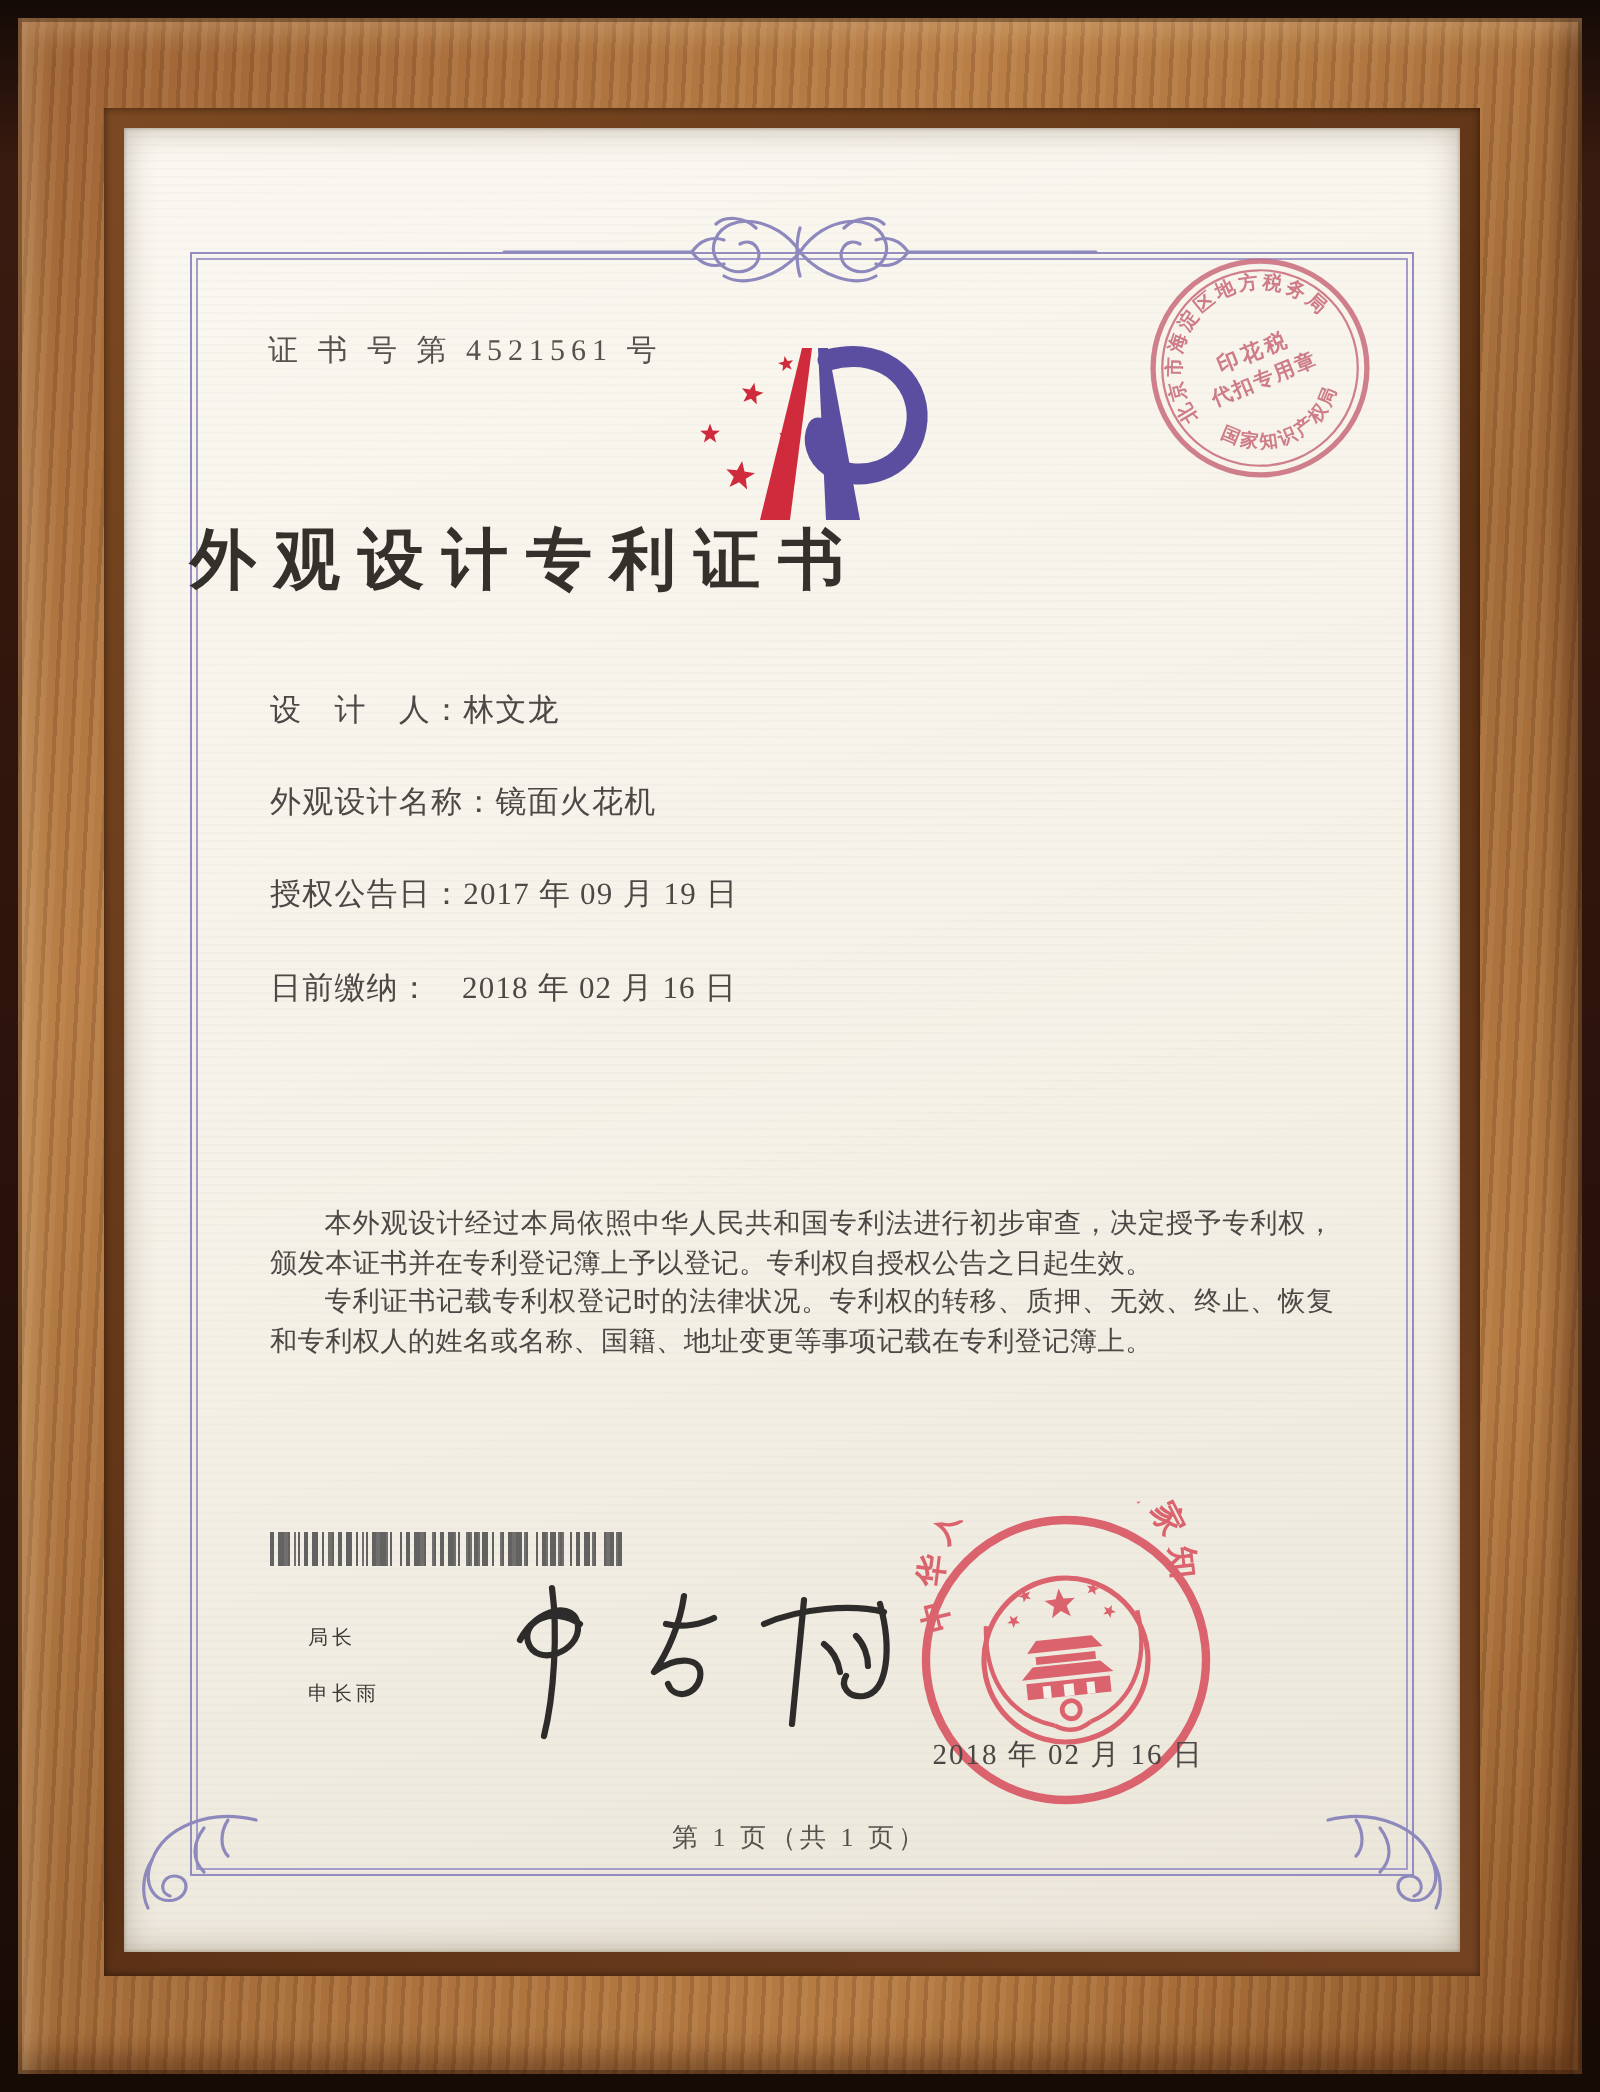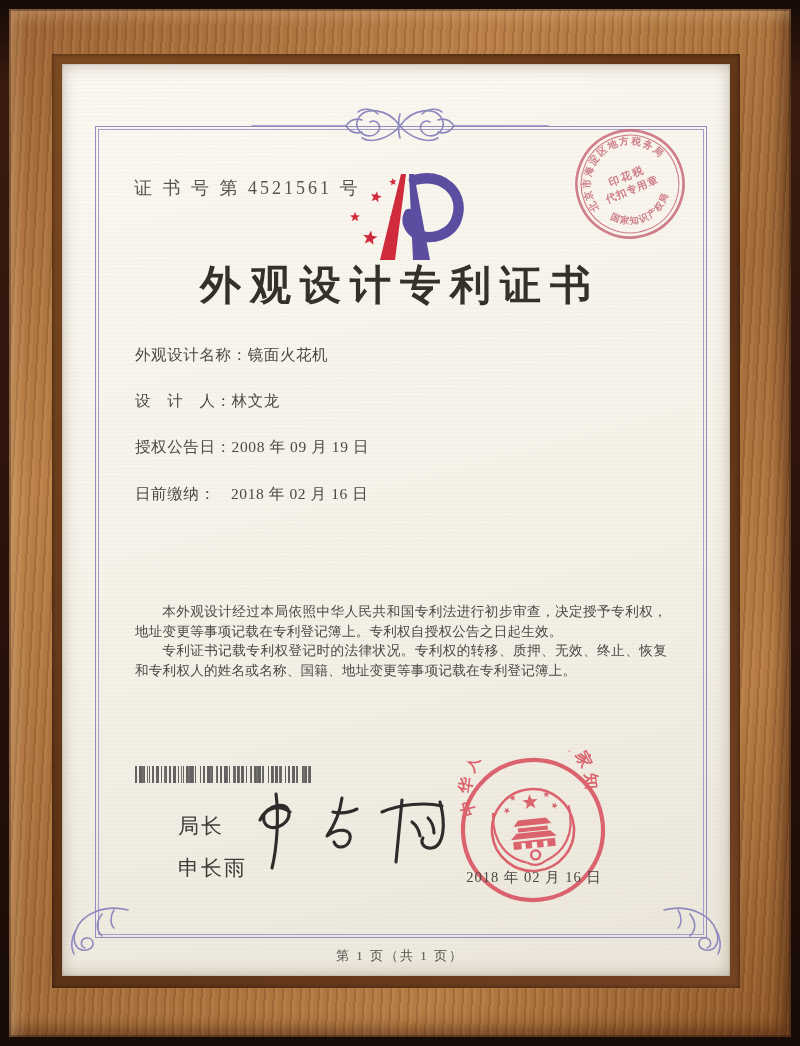--- a/index.html
+++ b/index.html
@@ -27,47 +27,47 @@
   .cert-border{position:absolute;left:33px;top:62px;width:610px;height:810px;
       border:1.5px solid #928cc0;}
   .cert-border .inner{position:absolute;inset:2px;border:1px solid #a29dcb;width:auto;height:auto;}
   
   .top-ornament{position:absolute;left:188px;top:36px;}
   .corner-flourish{position:absolute;top:838px;}
   .corner-flourish.left{left:4px;}
   .corner-flourish.right{left:598px;transform:scaleX(-1);}
   .orn path{stroke:#8e89bd;fill:none;stroke-width:1.6;stroke-linecap:round;}
   
-  .cert-number{position:absolute;left:72px;top:112px;font-size:18px;letter-spacing:3px;color:#56534f;}
+  .cert-number{position:absolute;left:72px;top:102px;font-size:15px;letter-spacing:3px;color:#56534f;}
   .logo{position:absolute;left:273px;top:106px;}
-  .title{position:absolute;left:33px;top:194px;width:610px;margin:0;text-align:center;
-         font-size:41px;font-weight:bold;letter-spacing:9px;color:#34312d;}
+  .title{position:absolute;left:33px;top:194px;width:610px;margin:0;text-align:left;
+         font-size:33px;font-weight:bold;letter-spacing:9px;color:#34312d;}
   .fields{position:absolute;left:73px;top:281px;margin:0;padding:0;list-style:none;}
   .fields li{height:46.2px;font-size:15.5px;color:#4b4845;letter-spacing:.6px;white-space:nowrap;}
   .fields .lab{display:inline-block;min-width:96px;}
   .paragraphs{position:absolute;left:73px;top:538px;width:532px;color:#4b4845;}
   .paragraphs p{margin:0;font-size:13.6px;line-height:19.6px;text-indent:2em;text-align:justify;letter-spacing:.2px;}
   .barcode{position:absolute;left:73px;top:702px;width:176px;height:17px;opacity:.78;
       background:
         repeating-linear-gradient(90deg,#3c3c3e 0 2px,rgba(0,0,0,0) 2px 4px,#3c3c3e 4px 7px,rgba(0,0,0,0) 7px 9px,#3c3c3e 9px 10px,rgba(0,0,0,0) 10px 14px,#3c3c3e 14px 15px,rgba(0,0,0,0) 15px 17px),
         repeating-linear-gradient(90deg,rgba(60,60,62,.9) 0 1px,rgba(0,0,0,0) 1px 6px,rgba(60,60,62,.9) 6px 9px,rgba(0,0,0,0) 9px 12px,rgba(60,60,62,.9) 12px 13px,rgba(0,0,0,0) 13px 23px);}
-  .signer{position:absolute;left:92px;top:748px;font-size:21px;color:#3e3b38;letter-spacing:2px;margin-left:24px;}
+  .signer{position:absolute;left:92px;top:748px;font-size:10px;color:#3e3b38;letter-spacing:2px;}
   .signer div{margin-bottom:14px;}
   .signature{position:absolute;left:168px;top:722px;z-index:4;}
   .signature path{stroke:#2e2c2a;stroke-width:3.1;fill:none;stroke-linecap:round;stroke-linejoin:round;}
   .office-seal{position:absolute;left:396px;top:691px;z-index:5;opacity:.88;transform:rotate(-6deg);}
   .office-seal .ink{stroke:#d8515f;fill:none;}
   .office-seal .inkf{fill:#d8515f;stroke:none;}
   .office-seal text{font-family:"Liberation Serif","DejaVu Serif",serif;font-weight:bold;fill:#d8515f;}
   .issue-date{position:absolute;left:366px;top:804px;width:212px;text-align:center;z-index:6;
       font-size:14.5px;color:#4a4744;letter-spacing:1px;}
   .tax-seal{position:absolute;left:512px;top:64px;opacity:.8;transform:rotate(-22deg);}
   .tax-seal circle{stroke:#c66273;fill:none;}
   .tax-seal text{font-family:"Liberation Serif","DejaVu Serif",serif;font-weight:bold;fill:#c4606f;}
-  .page-footer{position:absolute;left:33px;top:883px;width:610px;text-align:center;
+  .page-footer{position:absolute;left:33px;top:846px;width:610px;text-align:center;
       font-size:13px;color:#55524e;letter-spacing:2px;}
 </style>
 </head>
 <body>
 
 <div class="scene">
   <div class="frame-edge"></div>
   <div class="frame-wood"></div>
   <div class="frame-lip"></div>
 
@@ -117,28 +117,28 @@
         <use href="#starL" transform="translate(58,49) scale(4.2) rotate(20)"></use>
       </g>
       <path d="M66,4 L71,4 L60,90 L45,90 Z" fill="#cf2b3d"></path>
       <path d="M74,4 L79,4 L95,90 L78,90 Z" fill="#5b4ea0"></path>
       <path d="M79,10 C110,2 127,24 123,44 C119,66 94,72 80,63 C73,58 71,50 74,44" stroke="#5b4ea0" stroke-width="10.5" fill="none" stroke-linecap="round"></path>
     </svg>
 
     <h1 class="title">外观设计专利证书</h1>
 
     <ul class="fields">
+      <li><span class="lab">设　计　人：</span><span>林文龙</span></li>
       <li><span class="lab">外观设计名称：</span><span>镜面火花机</span></li>
-      <li><span class="lab">设　计　人：</span><span>林文龙</span></li>
-      <li><span class="lab">授权公告日：</span><span>2008 年 09 月 19 日</span></li>
+      <li><span class="lab">授权公告日：</span><span>2017 年 09 月 19 日</span></li>
       <li><span class="lab">日前缴纳：</span><span>2018 年 02 月 16 日</span></li>
     </ul>
 
     <div class="paragraphs">
-      <p>本外观设计经过本局依照中华人民共和国专利法进行初步审查，决定授予专利权，地址变更等事项记载在专利登记簿上。专利权自授权公告之日起生效。</p>
+      <p>本外观设计经过本局依照中华人民共和国专利法进行初步审查，决定授予专利权，颁发本证书并在专利登记簿上予以登记。专利权自授权公告之日起生效。</p>
       <p>专利证书记载专利权登记时的法律状况。专利权的转移、质押、无效、终止、恢复和专利权人的姓名或名称、国籍、地址变更等事项记载在专利登记簿上。</p>
     </div>
 
     <div class="barcode"></div>
 
     <div class="signer">
       <div>局长</div>
       <div>申长雨</div>
     </div>
 

